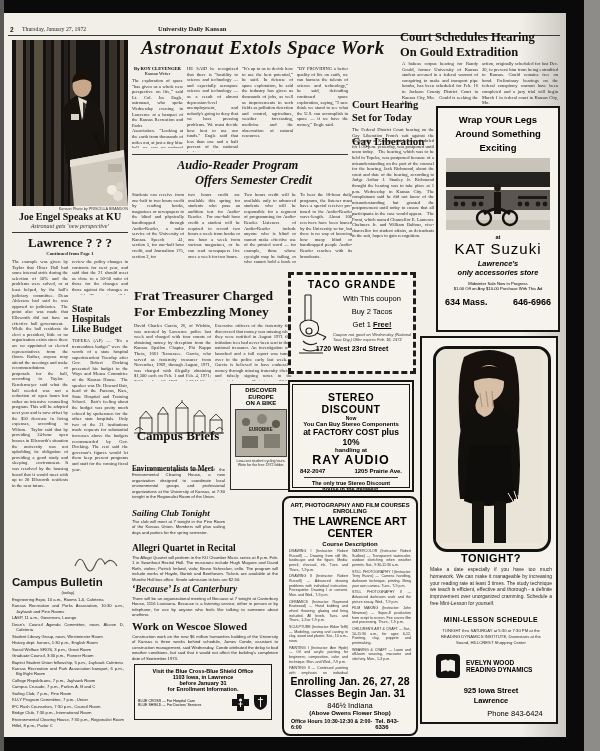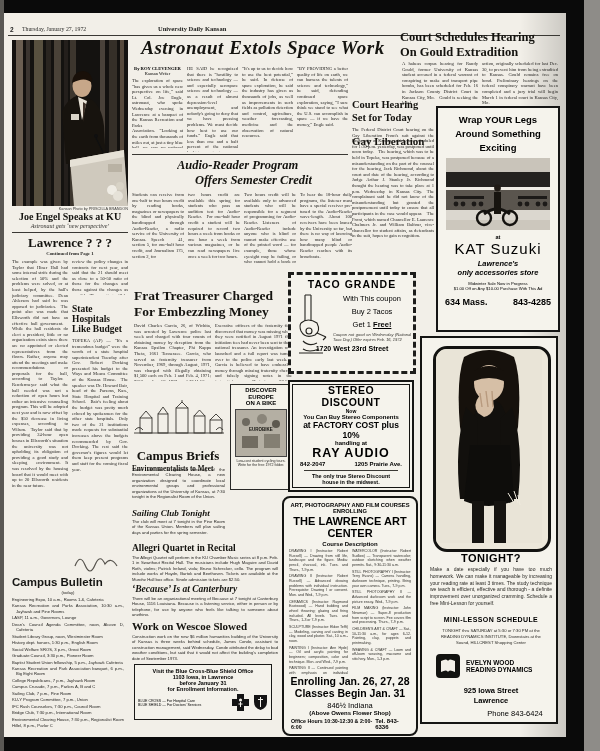--- a/index.html
+++ b/index.html
@@ -173,21 +173,21 @@
           <path d="M44 8 L50 2 L56 8"></path>
           <line x1="50" y1="2" x2="50" y2="-2"></line>
         <rect x="62" y="16" width="11" height="17"></rect>
           <path d="M62 16 L67.5 10 L73 16"></path>
         <rect x="78" y="20" width="12" height="13"></rect>
           <path d="M78 20 L84 14 L90 20"></path>
         <path d="M3 30 q4 -5 8 0 M84 30 q4 -5 7 0"></path>
       </g>
     </svg>
   </div>
-  <div class="abs sh ctr" style="left:128px;top:448px;width:100px;font-size:13px;">Campus Briefs</div>
+  <div class="abs sh ctr" style="left:128px;top:428px;width:100px;font-size:13px;">Campus Briefs</div>
   <div class="abs sh" style="left:132px;top:458px;width:94px;font-size:7.2px;margin-top:7px;">Environmentalists to Meet</div>
   <div class="abs t42 j" style="left:132px;top:467px;width:93px;height:38px;">There will be a general meeting of the Environmental Clearing House, a new organization designed to coordinate local environmental groups and professional organizations at the University of Kansas, at 7:30 tonight in the Regionalist Room of the Union.</div>
   <div class="abs sh" style="left:132px;top:508px;width:94px;font-size:9px;font-style:italic;">Sailing Club Tonight</div>
   <div class="abs t42 j" style="left:132px;top:519px;width:93px;height:22px;">The club will meet at 7 tonight in the Pine Room of the Kansas Union. Members will plan sailing days and parties for the spring semester.</div>
   <div class="abs sh" style="left:132px;top:543px;width:150px;font-size:9.5px;">Allegri Quartet in Recital</div>
   <div class="abs t42 j" style="left:132px;top:555px;width:146px;height:26px;">The Allegri Quartet will perform in the KU Chamber Music series at 8 p.m. Feb. 1 in Swarthout Recital Hall. The musicians include Hugh Maguire and David Roth, violins; Patrick Ireland, viola; Bruno Schrecker, cello. The program will include works of Haydn, Bartok and Beethoven. Tickets are available at the Murphy Hall box office. Single admission tickets are $2.50.</div>
   <div class="abs sh" style="left:132px;top:584px;width:150px;font-size:9.5px;font-style:italic;">‘Because’ Is at Canterbury</div>
   <div class="abs t42 j" style="left:132px;top:596px;width:146px;height:20px;">There will be an organizational meeting of Because at 7 tonight at Canterbury House, 1116 Louisiana. Because is a listening service, either in person or by telephone, for use by anyone who feels like talking to someone about anything.</div>
   <div class="abs sh" style="left:132px;top:620px;width:150px;font-size:11px;">Work on Wescoe Slowed</div>
   <div class="abs t42 j" style="left:132px;top:634px;width:146px;height:26px;">Construction work on the new $6 million humanities building of the University of Kansas is three weeks behind schedule, James Conde, assistant to construction management, said Wednesday. Conde attributed the delay to bad weather conditions, but said that it would not affect the building's completion date of September 1973.</div>
@@ -258,21 +258,21 @@
       </svg>
     </div>
     <div class="ctr" style="font-size:5.5px;font-weight:bold;margin-top:4px;">at</div>
     <div class="ctr" style="font-size:15px;font-weight:normal;letter-spacing:1px;">KAT Suzuki</div>
     <div class="ctr" style="font-size:7.5px;font-weight:bold;font-style:italic;margin-top:2px;">Lawrence's</div>
     <div class="ctr" style="font-size:7.5px;font-weight:bold;font-style:italic;">only accessories store</div>
     <div class="ctr" style="font-size:4.2px;margin-top:4px;">Midwinter Sale Now in Progress</div>
     <div class="ctr" style="font-size:4.2px;">$1.00 Off on Any $10.00 Purchase With This Ad</div>
     <div style="display:flex;justify-content:space-between;padding:6px 7px 0;">
       <span style="font-size:9px;font-weight:bold;">634 Mass.</span>
-      <span style="font-size:9px;font-weight:bold;">843-4285</span>
+      <span style="font-size:9px;font-weight:bold;">646-6966</span>
     </div>
   </div>
 
   <div class="abs sans" style="left:288px;top:272px;width:128px;height:102px;border:3px dashed #1d1d1b;background:#f5f3ec;box-sizing:border-box;overflow:hidden;">
     <div class="ctr" style="font-size:10.5px;font-weight:bold;letter-spacing:1px;margin-top:3px;">TACO GRANDE</div>
     <svg class="abs" style="left:4px;top:18px;" width="34" height="66" viewBox="0 0 34 66">
       <g fill="none" stroke="#24231f" stroke-width="1.1">
         <path d="M10 2 v26 M16 2 v26 M10 2 h6"></path>
         <path d="M6 30 q7 -6 16 0 q4 8 -2 12 q-10 4 -14 -4 q-2 -5 0 -8"></path>
         <circle cx="14" cy="38" r="3"></circle>
@@ -283,21 +283,21 @@
     </svg>
     <div style="margin-left:42px;width:78px;">
       <div class="ctr" style="font-size:7.5px;margin-top:4px;">With This coupon</div>
       <div class="ctr" style="font-size:7.5px;margin-top:4px;">Buy 2 Tacos</div>
       <div class="ctr" style="font-size:7.5px;margin-top:4px;"><span>Get 1 </span><span style="font-weight:bold;text-decoration:underline;">Free!</span></div>
       <div class="j" style="font-size:4px;font-style:italic;margin-top:3px;color:#34332f;">Coupon not good on Wednesday (National Taco Day.) Offer expires Feb. 16, 1972</div>
     </div>
     <div class="ctr" style="font-size:7px;font-weight:bold;margin-top:3px;">1720 West 23rd Street</div>
   </div>
 
-  <div class="abs sans" style="left:288px;top:380px;width:126px;height:112px;border:2px solid #151513;outline:1px solid #151513;outline-offset:-5px;background:#f5f3ec;box-sizing:border-box;padding:2px 8px 0;overflow:hidden;">
+  <div class="abs sans" style="left:288px;top:380px;width:126px;height:112px;border:2px solid #151513;outline:1px solid #151513;outline-offset:-5px;background:#f5f3ec;box-sizing:border-box;padding:9px 8px 0;overflow:hidden;">
     <div class="ctr" style="font-size:10.5px;font-weight:bold;letter-spacing:0.5px;">STEREO DISCOUNT</div>
     <div class="ctr" style="font-size:5px;font-weight:bold;">Now</div>
     <div class="ctr" style="font-size:6px;font-weight:bold;">You Can Buy Stereo Components</div>
     <div class="ctr" style="font-size:8.5px;font-weight:bold;">at FACTORY COST plus 10%</div>
     <div class="ctr" style="font-size:6px;font-weight:bold;">handling at</div>
     <div class="ctr" style="font-size:12.5px;font-weight:bold;letter-spacing:1px;">RAY AUDIO</div>
     <div style="display:flex;justify-content:space-between;font-size:6px;font-weight:bold;padding:1px 2px;">
       <span>842-2047</span>
       <span>1205 Prairie Ave.</span>
     </div>

